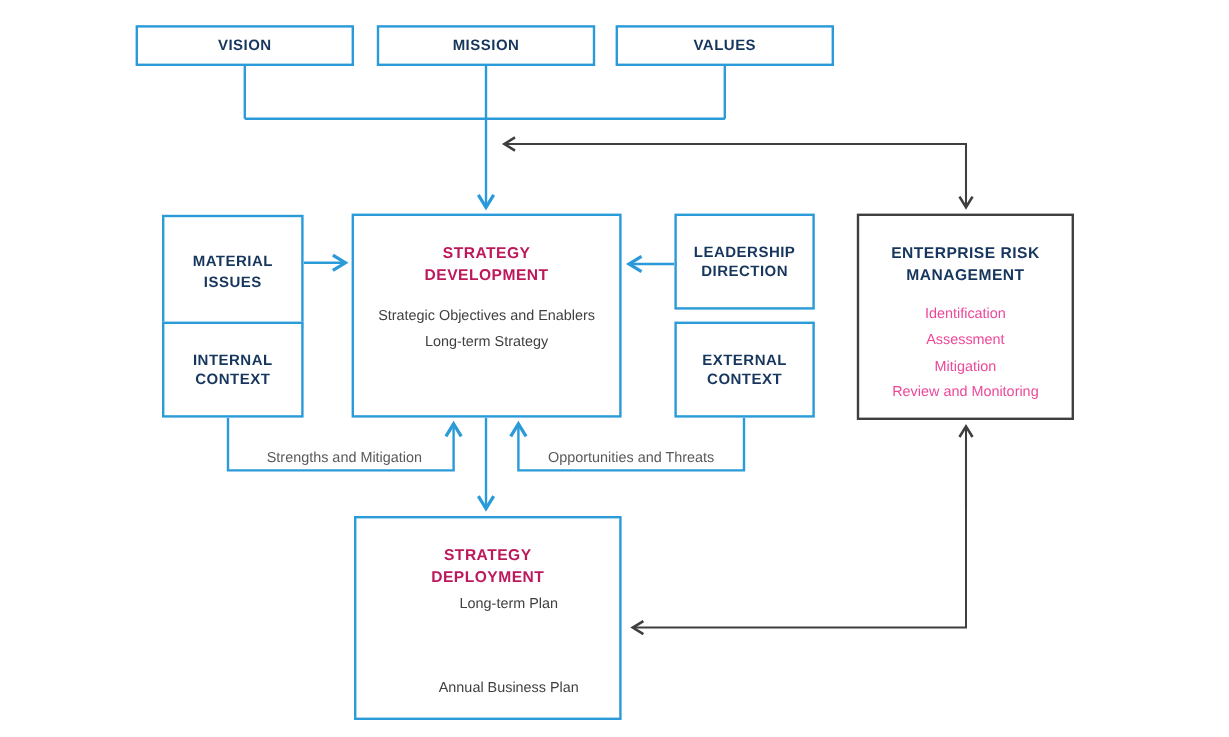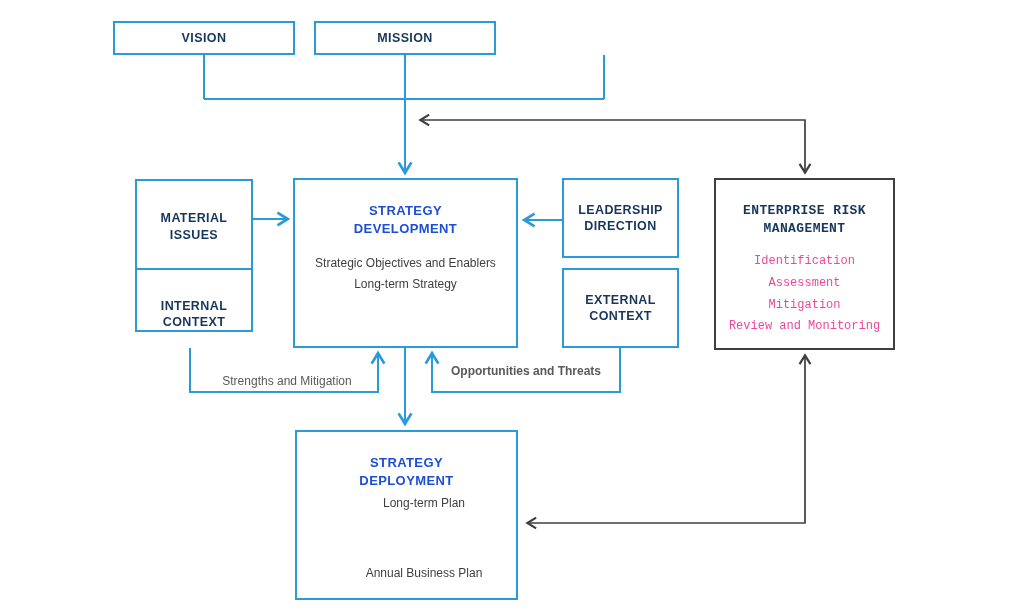--- a/index.html
+++ b/index.html
@@ -39,21 +39,21 @@
     font-size: 12.5px;
     letter-spacing: 0.4px;
     line-height: 1.3;
     white-space: pre-line;
   }
   .big-box {
     display: block;
     padding-top: 22px;
   }
   .blue-title {
-    color: #1d4ed8;
+    color: #be185d;
     font-weight: bold;
     font-size: 13px;
     letter-spacing: 0.4px;
     line-height: 1.35;
     text-align: center;
     white-space: pre-line;
   }
   .navy-title {
     color: #17365d;
     font-weight: bold;
@@ -90,28 +90,28 @@
     position: absolute;
     color: #595959;
     font-size: 12px;
     text-align: center;
   }
   
   #box-vision      { left:113px; top:21px;  width:182px; height:34px; }
   #box-mission     { left:314px; top:21px;  width:182px; height:34px; }
   #box-values      { left:513px; top:21px;  width:182px; height:34px; }
   #box-material    { left:135px; top:179px; width:118px; height:95px; }
-  #box-internal    { left:135px; top:268px; width:118px; height:64px;align-items:flex-end; }
+  #box-internal    { left:135px; top:268px; width:118px; height:80px; }
   #box-dev         { left:293px; top:178px; width:225px; height:170px; }
   #box-leadership  { left:562px; top:178px; width:117px; height:80px; }
   #box-external    { left:562px; top:268px; width:117px; height:80px;align-items:center; }
-  #box-erm         { left:714px; top:178px; width:181px; height:172px;font-family:Liberation Mono, monospace; }
+  #box-erm         { left:714px; top:178px; width:181px; height:172px; }
   #box-deployment  { left:295px; top:430px; width:223px; height:170px; }
   #swot-left-label  { left:196px; top:374px; width:182px; }
-  #swot-right-label { left:432px; top:364px; width:188px;font-weight:bold; }
+  #swot-right-label { left:432px; top:374px; width:188px; }
 </style>
 </head>
 <body>
 
 <div id="canvas">
 
   <svg id="wires" viewBox="0 0 1024 614" xmlns="http://www.w3.org/2000/svg">
     <defs>
       <marker id="arrow-blue" viewBox="0 0 10 10" refX="7.5" refY="5" markerWidth="8" markerHeight="8" orient="auto-start-reverse">
         <path d="M1.5,1 L8,5 L1.5,9" fill="none" stroke="#2b9ad9" stroke-width="1.7"></path>
@@ -140,20 +140,23 @@
 
     <polyline points="405,514 405,560" fill="none" stroke="#3f3f3f" stroke-width="1.4" marker-end="url(#arrow-dark)"></polyline>
   </svg>
 
   <div class="box" id="box-vision">
     <span class="navy-label">VISION</span>
   </div>
   <div class="box" id="box-mission">
     <span class="navy-label">MISSION</span>
   </div>
+  <div class="box" id="box-values">
+    <span class="navy-label">VALUES</span>
+  </div>
 
   <div class="box" id="box-material">
     <span class="navy-label">MATERIAL
 ISSUES</span>
   </div>
   <div class="box" id="box-internal">
     <span class="navy-label">INTERNAL
 CONTEXT</span>
   </div>
 

